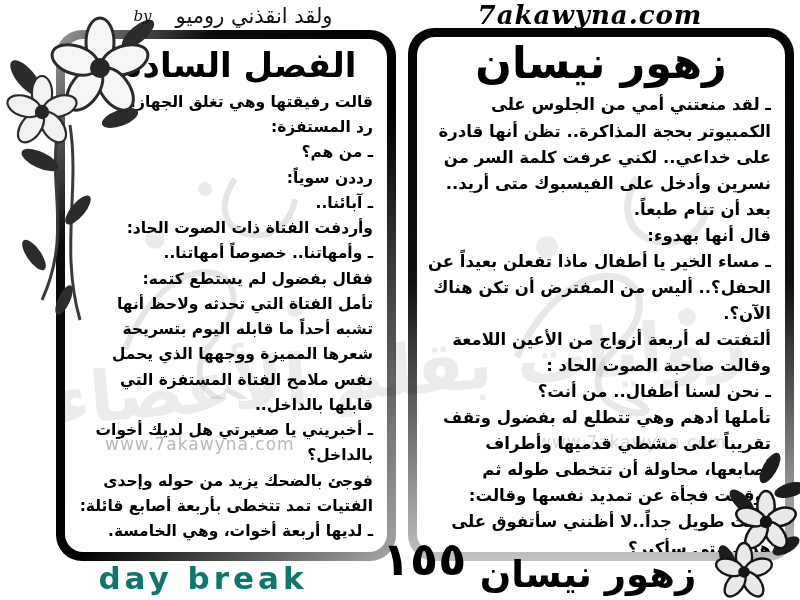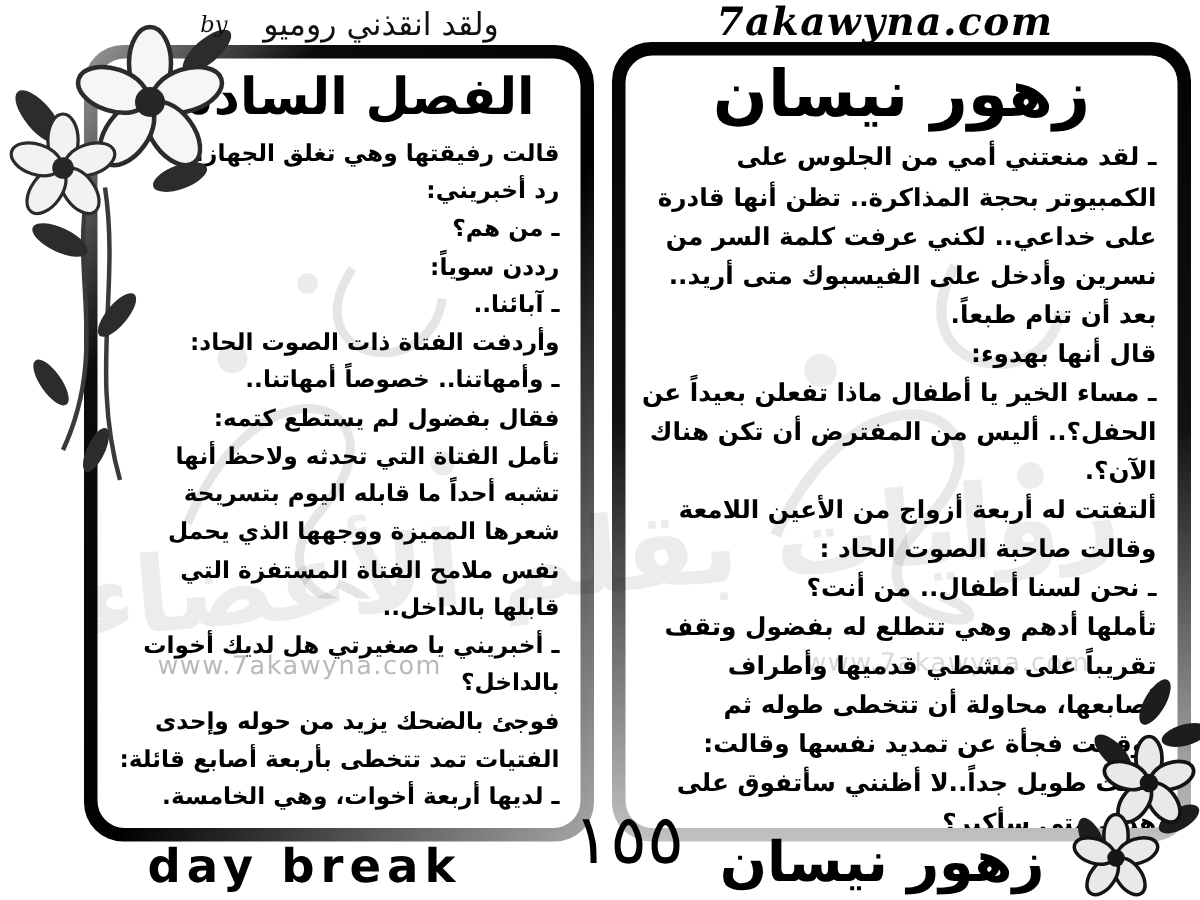--- a/index.html
+++ b/index.html
@@ -64,25 +64,25 @@
   .url-right{left:120px;top:395px;opacity:.55;}
   
   .page-watermark{
     position:absolute;left:20px;top:330px;width:760px;z-index:5;
     direction:rtl;text-align:center;font-weight:bold;font-size:70px;
     color:#000;opacity:0.07;transform:rotate(-5deg);pointer-events:none;white-space:nowrap;
   }
   
   .footer-latin{
     position:absolute;left:88px;top:560px;width:230px;z-index:6;
-    font-weight:bold;font-size:31px;letter-spacing:4px;text-align:center;color:#000000;
+    font-weight:bold;font-size:31px;letter-spacing:4px;text-align:center;color:#0f766e;
   }
   .footer-page-number{
     position:absolute;left:382px;top:536px;z-index:6;
-    font-weight:normal;font-size:46px;color:#000;line-height:1;
+    font-weight:bold;font-size:46px;color:#000;line-height:1;
   }
   .footer-story-title{
     position:absolute;left:478px;top:556px;width:220px;z-index:6;direction:rtl;
     font-weight:bold;font-size:37px;text-align:center;color:#000;line-height:1;
   }
   
   .flowers-tl{position:absolute;left:0;top:0;width:170px;height:335px;z-index:6;pointer-events:none;}
   .flowers-br{position:absolute;left:712px;top:450px;width:88px;height:150px;z-index:6;pointer-events:none;}
 </style>
 </head>
@@ -142,21 +142,21 @@
         <g fill="#000" fill-opacity="0.08">
           <circle cx="70" cy="120" r="10"></circle>
             <circle cx="210" cy="190" r="8"></circle>
             <circle cx="120" cy="70" r="7"></circle>
         </g>
       </svg>
       <div class="url-watermark url-left">www.7akawyna.com</div>
       <h2 class="chapter-title">الفصل السادس</h2>
       <div class="col-text col-text-left">
         <p>قالت رفيقتها وهي تغلق الجهاز:</p>
-        <p>رد أخبريني:</p>
+        <p>رد المستفزة:</p>
         <p>ـ من هم؟</p>
         <p>رددن سوياً:</p>
         <p>ـ آبائنا..</p>
         <p>وأردفت الفتاة ذات الصوت الحاد:</p>
         <p>ـ وأمهاتنا.. خصوصاً أمهاتنا..</p>
         <p>فقال بفضول لم يستطع كتمه:</p>
         <p>تأمل الفتاة التي تحدثه ولاحظ أنها تشبه أحداً ما قابله اليوم بتسريحة شعرها المميزة ووجهها الذي يحمل نفس ملامح الفتاة المستفزة التي قابلها بالداخل..</p>
         <p>ـ أخبريني يا صغيرتي هل لديك أخوات بالداخل؟</p>
         <p>فوجئ بالضحك يزيد من حوله وإحدى الفتيات تمد تتخطى بأربعة أصابع قائلة:</p>
         <p>ـ لديها أربعة أخوات، وهي الخامسة.</p>

